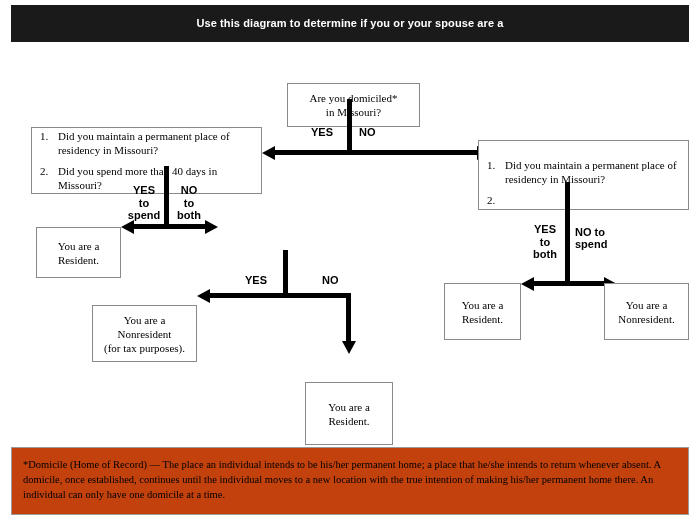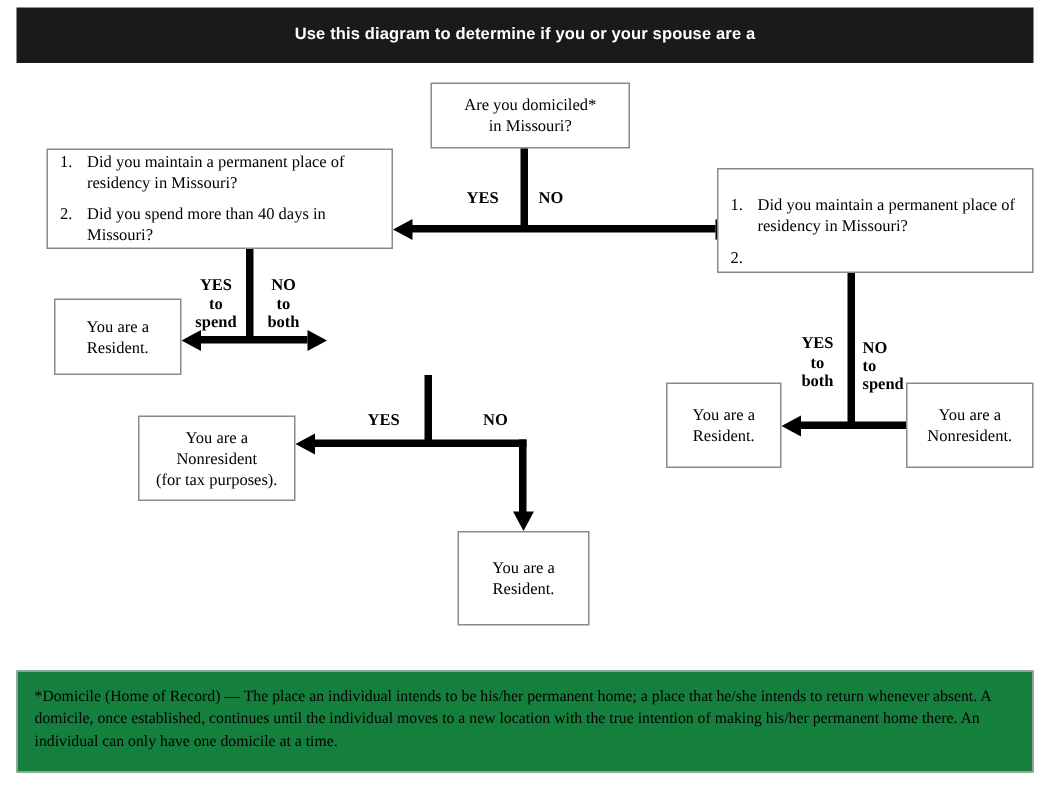--- a/index.html
+++ b/index.html
@@ -19,38 +19,38 @@
     font-family:"Liberation Sans", sans-serif;
   }
   .banner-line1{font-size:11px;font-weight:bold;letter-spacing:.1px;line-height:13px;}
   .banner-line2{font-size:19px;font-weight:bold;letter-spacing:.2px;line-height:21px;}
 
   
   .box{
     position:absolute;border:1px solid #8a8a8a;background:#fff;
     box-sizing:border-box;
     display:flex;align-items:center;justify-content:center;
-    font-size:11px;line-height:14px;
+    font-size:11px;line-height:14px;margin-top:28px;
   }
   .box .inner{padding:0 6px;width:100%;}
   .center{text-align:center;}
   .left{text-align:left;}
 
   
   ol.qlist{margin:0;padding:0;list-style:none;}
   ol.qlist li{
     position:relative;padding-left:18px;margin:0 0 7px 0;
     font-size:11px;line-height:14px;
   }
   ol.qlist li:last-child{margin-bottom:0;}
   ol.qlist li .num{position:absolute;left:0;top:0;}
 
   
   .lbl{
-    position:absolute;font-family:Liberation Serif, serif;
+    position:absolute;font-family:Liberation Sans, sans-serif;
     font-weight:bold;font-size:11px;line-height:12px;color:#000;
   }
   .lbl.stack{line-height:12.5px;}
 
   
   .vline{position:absolute;background:#000;width:4px;}
   .hline{position:absolute;background:#000;height:4px;}
   
   .arr-l{position:absolute;width:0;height:0;
      border-top:7px solid transparent;border-bottom:7px solid transparent;
@@ -58,21 +58,21 @@
   .arr-r{position:absolute;width:0;height:0;
      border-top:7px solid transparent;border-bottom:7px solid transparent;
      border-left:13px solid #000;}
   .arr-d{position:absolute;width:0;height:0;
      border-left:7px solid transparent;border-right:7px solid transparent;
      border-top:13px solid #000;}
 
   
   .footnote{
     position:absolute;left:11px;top:447px;width:678px;height:68px;
-    border:1px solid #9a9a9a;box-sizing:border-box;background:#15803d;
+    border:1px solid #9a9a9a;box-sizing:border-box;background:#c2410c;
   }
   .footnote p{
     margin:0;padding:9px 11px 0 11px;
     font-size:10.5px;line-height:15px;text-align:left;
   }
 </style>
 </head>
 <body>
 
 <div id="page">

